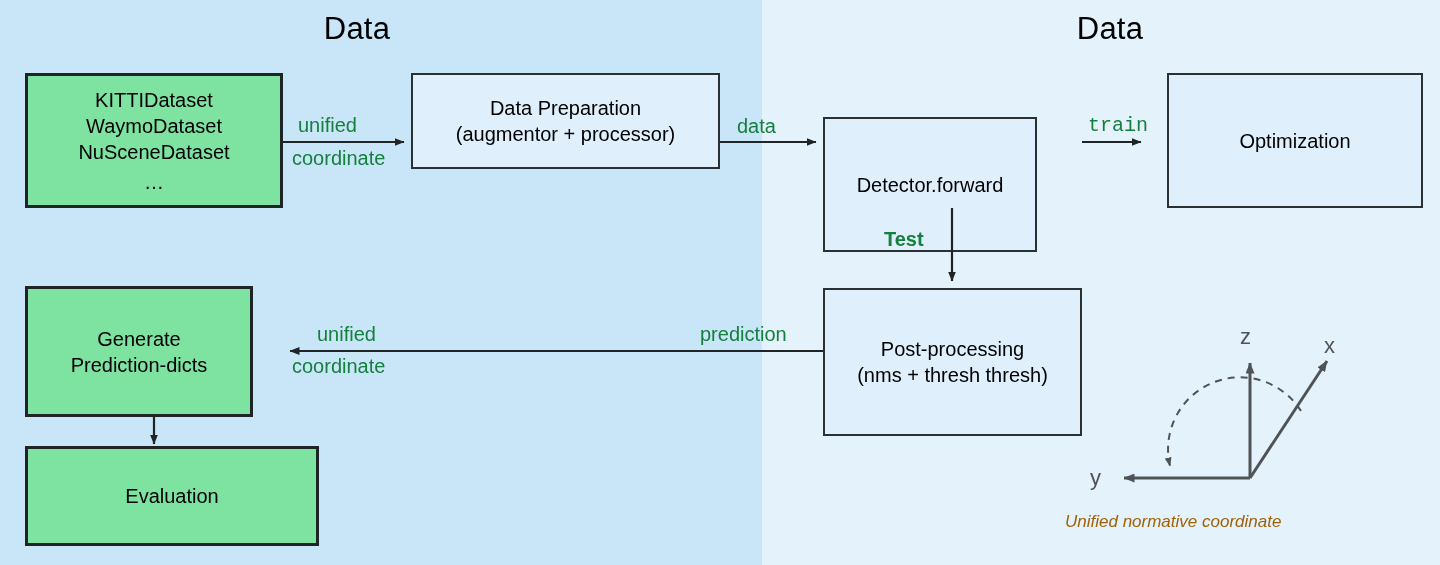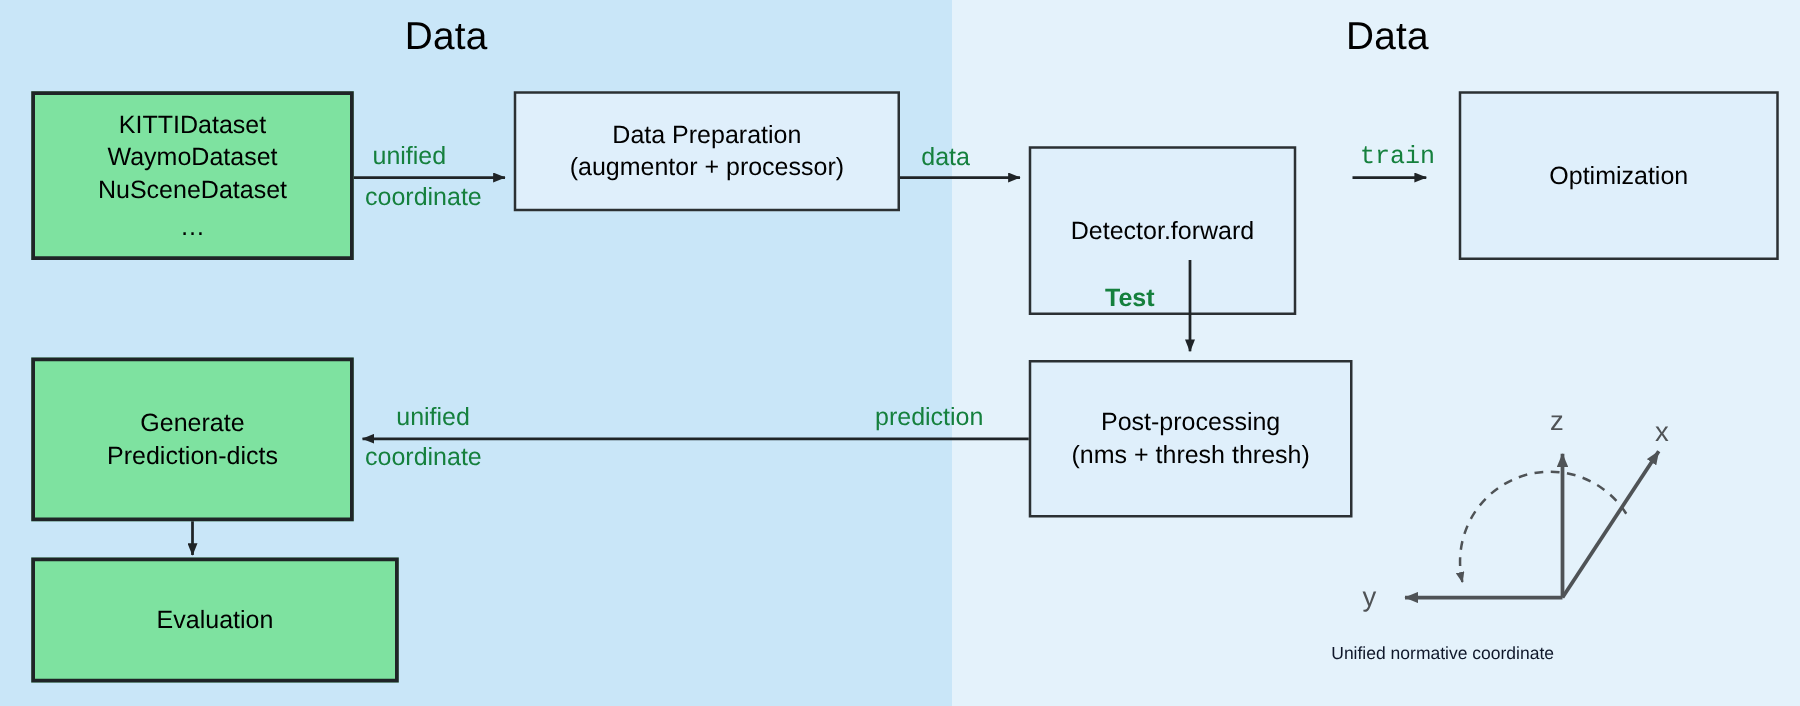--- a/index.html
+++ b/index.html
@@ -73,24 +73,25 @@
 
   .axis-label {
     position: absolute;
     font-size: 22px;
     line-height: 24px;
     color: #4f5356;
     white-space: nowrap;
   }
   .coord-caption {
     position: absolute;
-    font-size: 14px;
+    font-size: 17px;
     line-height: 22px;
-    color: #0f172a;
+    color: #a16207;
     white-space: nowrap;
+    font-style: italic;
   }
 </style>
 </head>
 <body>
 
 <div id="canvas">
 
   <div class="bg-half" id="bg-data"></div>
   <div class="bg-half" id="bg-model"></div>
 
@@ -110,26 +111,26 @@
   </div>
 
   <div class="node blue" style="left:823px; top:73px; width:214px; height:135px;margin-top:44px;">
     <span class="ln">Detector.forward</span>
   </div>
 
   <div class="node blue" style="left:1148px; top:73px; width:256px; height:135px;margin-left:19px;">
     <span class="ln">Optimization</span>
   </div>
 
-  <div class="node blue" style="left:823px; top:288px; width:259px; height:126px;">
+  <div class="node blue" style="left:823px; top:288px; width:259px; height:148px;">
     <span class="ln">Post-processing</span>
     <span class="ln">(nms + thresh thresh)</span>
   </div>
 
-  <div class="node green" style="left:25px; top:286px; width:258px; height:131px;">
+  <div class="node green" style="left:25px; top:286px; width:228px; height:131px;">
     <span class="ln">Generate</span>
     <span class="ln">Prediction-dicts</span>
   </div>
 
   <div class="node green" style="left:25px; top:446px; width:294px; height:100px;">
     <span class="ln">Evaluation</span>
   </div>
 
   <svg class="overlay" viewBox="0 0 1440 565">
     <defs>

